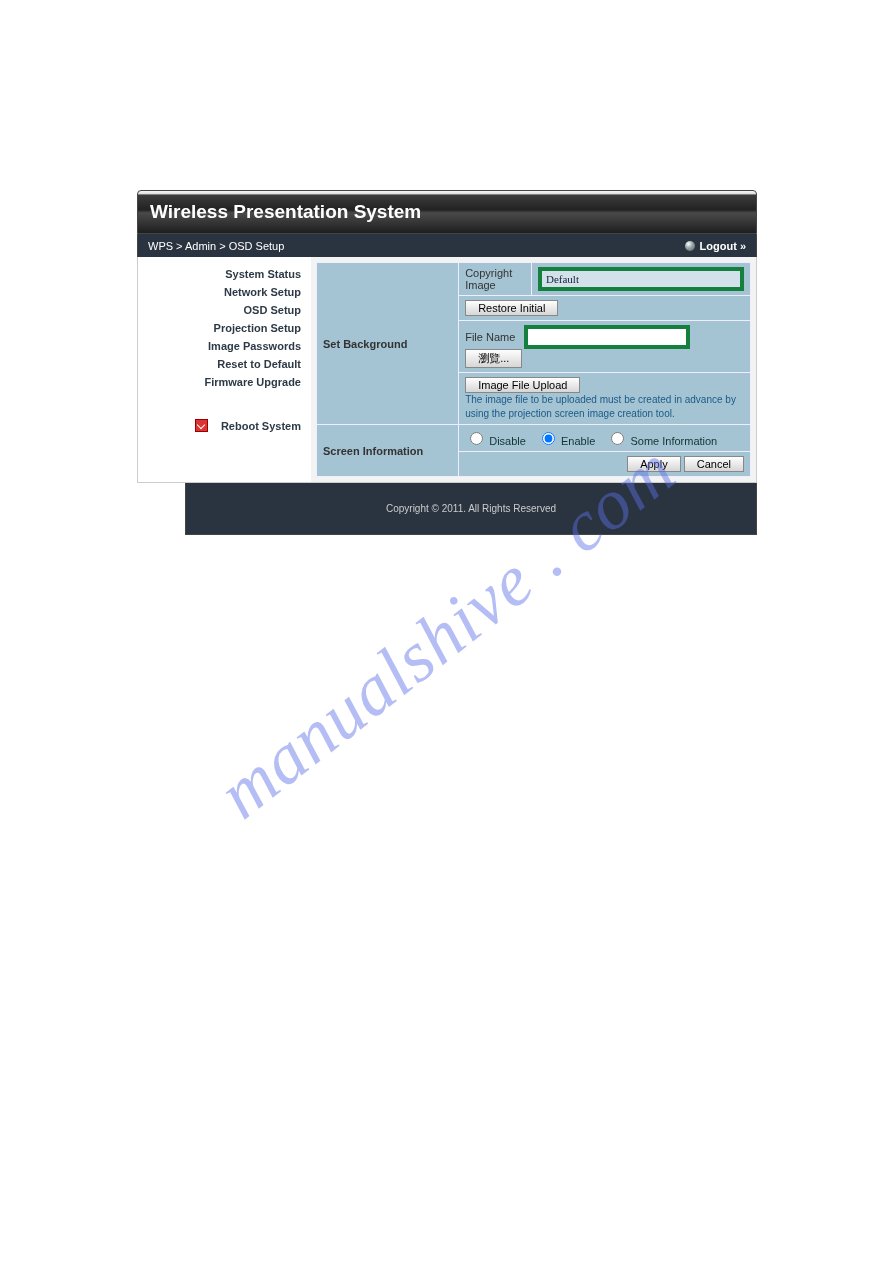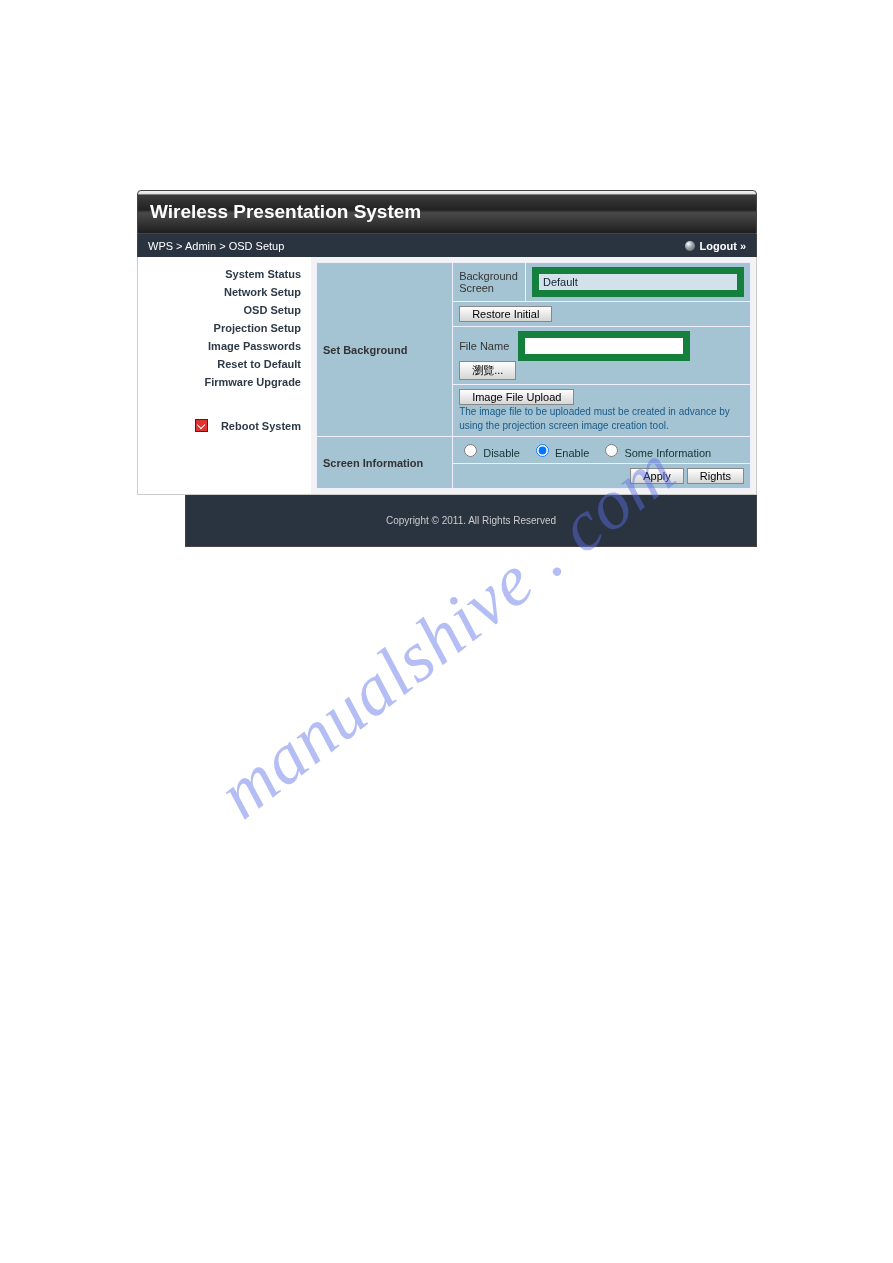--- a/index.html
+++ b/index.html
@@ -16,21 +16,21 @@
   .side{width:163px;background:#fff;padding:8px 10px 8px 0;}
   .side a{display:block;text-align:right;color:#2d3a46;font-weight:bold;font-size:11px;padding:3px 0;text-decoration:none;}
   .reboot{display:flex;justify-content:flex-end;align-items:center;gap:13px;margin-top:28px;color:#2d3a46;font-weight:bold;font-size:11px;}
   .redsq{width:11px;height:11px;background:#d33;display:inline-block;border:1px solid #900;position:relative;}
   .redsq:after{content:"";position:absolute;left:2px;top:2px;width:5px;height:5px;border:1px solid #fff;border-top:none;border-right:none;transform:rotate(-45deg);}
   .main{flex:1;background:#f3f3f3;padding:5px;}
   table.cfg{width:100%;border-collapse:collapse;}
   table.cfg td{background:#a5c4d3;padding:4px 6px;font-size:11px;color:#333;vertical-align:middle;border:1px solid #eef;}
   td.rowlbl{width:130px;background:#98b8c6;font-weight:bold;color:#333;}
   td.sublbl{width:60px;background:#9dbfcd;color:#223;}
-  .txtbox{background:#d3e1ea;border:7px solid #15803d;padding:2px 4px;width:190px;color:#123;display:inline-block;font-size:11px;}
+  .txtbox{background:#d3e1ea;border:4px solid #15803d;padding:2px 4px;width:190px;color:#123;display:inline-block;font-size:11px;font-family:Liberation Serif, serif;}
   .btn3d{background:linear-gradient(to bottom,#fefefe,#d6d6d6);border:1px solid #888;padding:1px 12px;font-size:11px;cursor:pointer;}
   .hint{color:#1a5a88;font-size:10px;line-height:1.35;}
   .radiorow label{margin-right:8px;color:#133;}
   .actions{text-align:right;}
   .footer{background:#2a3340;color:#ccc;text-align:center;font-size:10px;padding:20px 0;border:1px solid #444;border-top:none;margin-left:48px;}
   
   .wm{position:absolute;left:50%;top:50%;transform:translate(-50%,-50%) rotate(-38deg);
     font-size:72px;color:rgba(90,110,230,0.45);font-family:Georgia,'Times New Roman',serif;
     letter-spacing:1px;pointer-events:none;white-space:nowrap;font-style:italic;}
 </style>
@@ -65,21 +65,21 @@
           <span>Reboot System</span>
         </div>
       </div>
 
       <div class="main">
         <table class="cfg">
 
           <tbody>
               <tr>
             <td class="rowlbl" rowspan="4">Set Background</td>
-            <td class="sublbl">Background Screen</td>
+            <td class="sublbl">Copyright Image</td>
             <td>
               <span class="txtbox">Default</span>
             </td>
           </tr>
           <tr>
             <td colspan="2">
               <button class="btn3d">Restore Initial</button>
             </td>
           </tr>
           <tr>
@@ -101,21 +101,21 @@
             <td class="rowlbl" rowspan="2">Screen Information</td>
             <td colspan="2" class="radiorow">
               <label><input type="radio" name="si" style=""> <span>Disable</span></label>
               <label><input type="radio" name="si" checked="" style=""> <span>Enable</span></label>
               <label><input type="radio" name="si" style=""> <span>Some Information</span></label>
             </td>
           </tr>
           <tr>
             <td colspan="2" class="actions">
               <button class="btn3d">Apply</button>
-              <button class="btn3d">Rights</button>
+              <button class="btn3d">Cancel</button>
             </td>
           </tr>
         </tbody>
           </table>
       </div>
     </div>
 
     <div class="footer">
       <span>Copyright © 2011. All Rights Reserved</span>
     </div>

